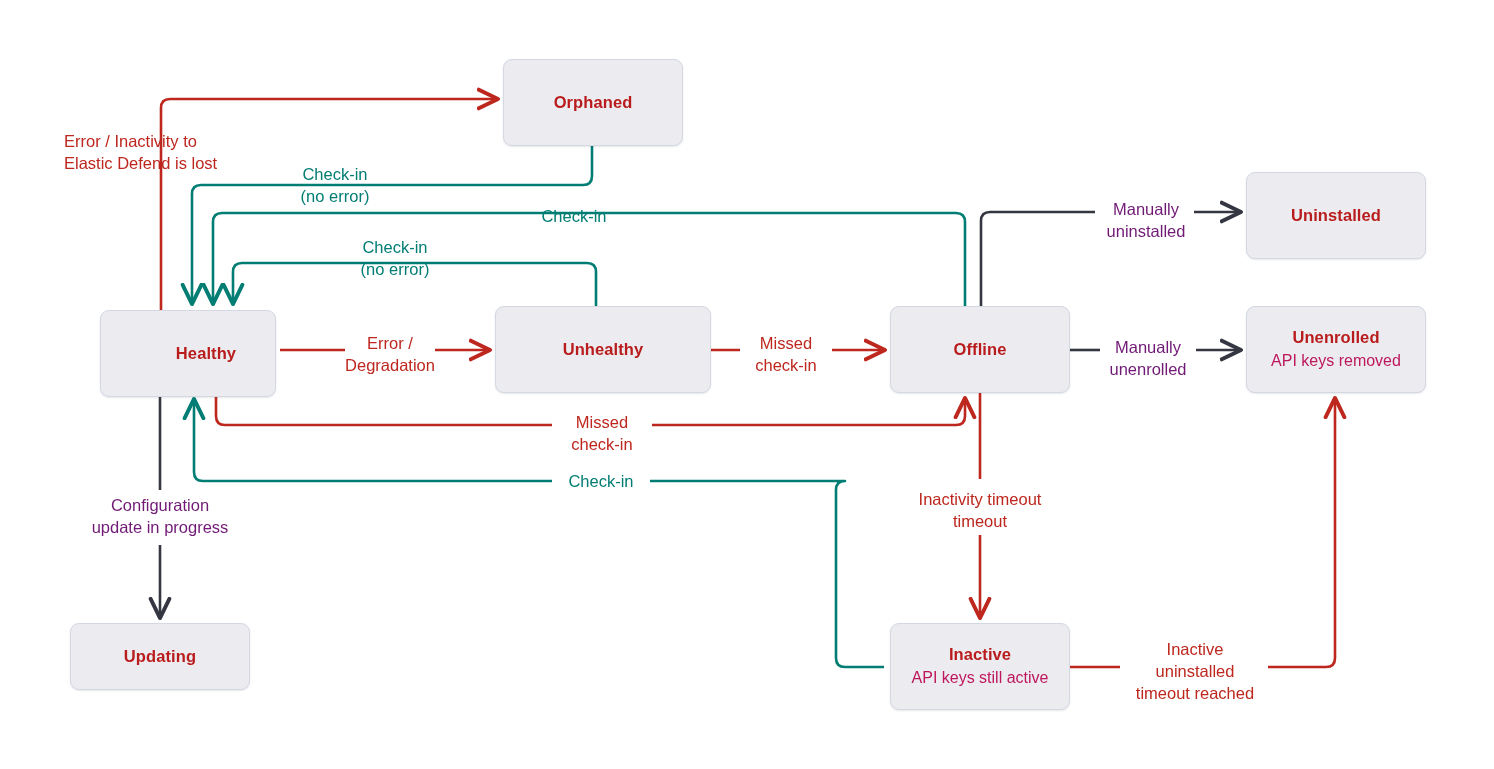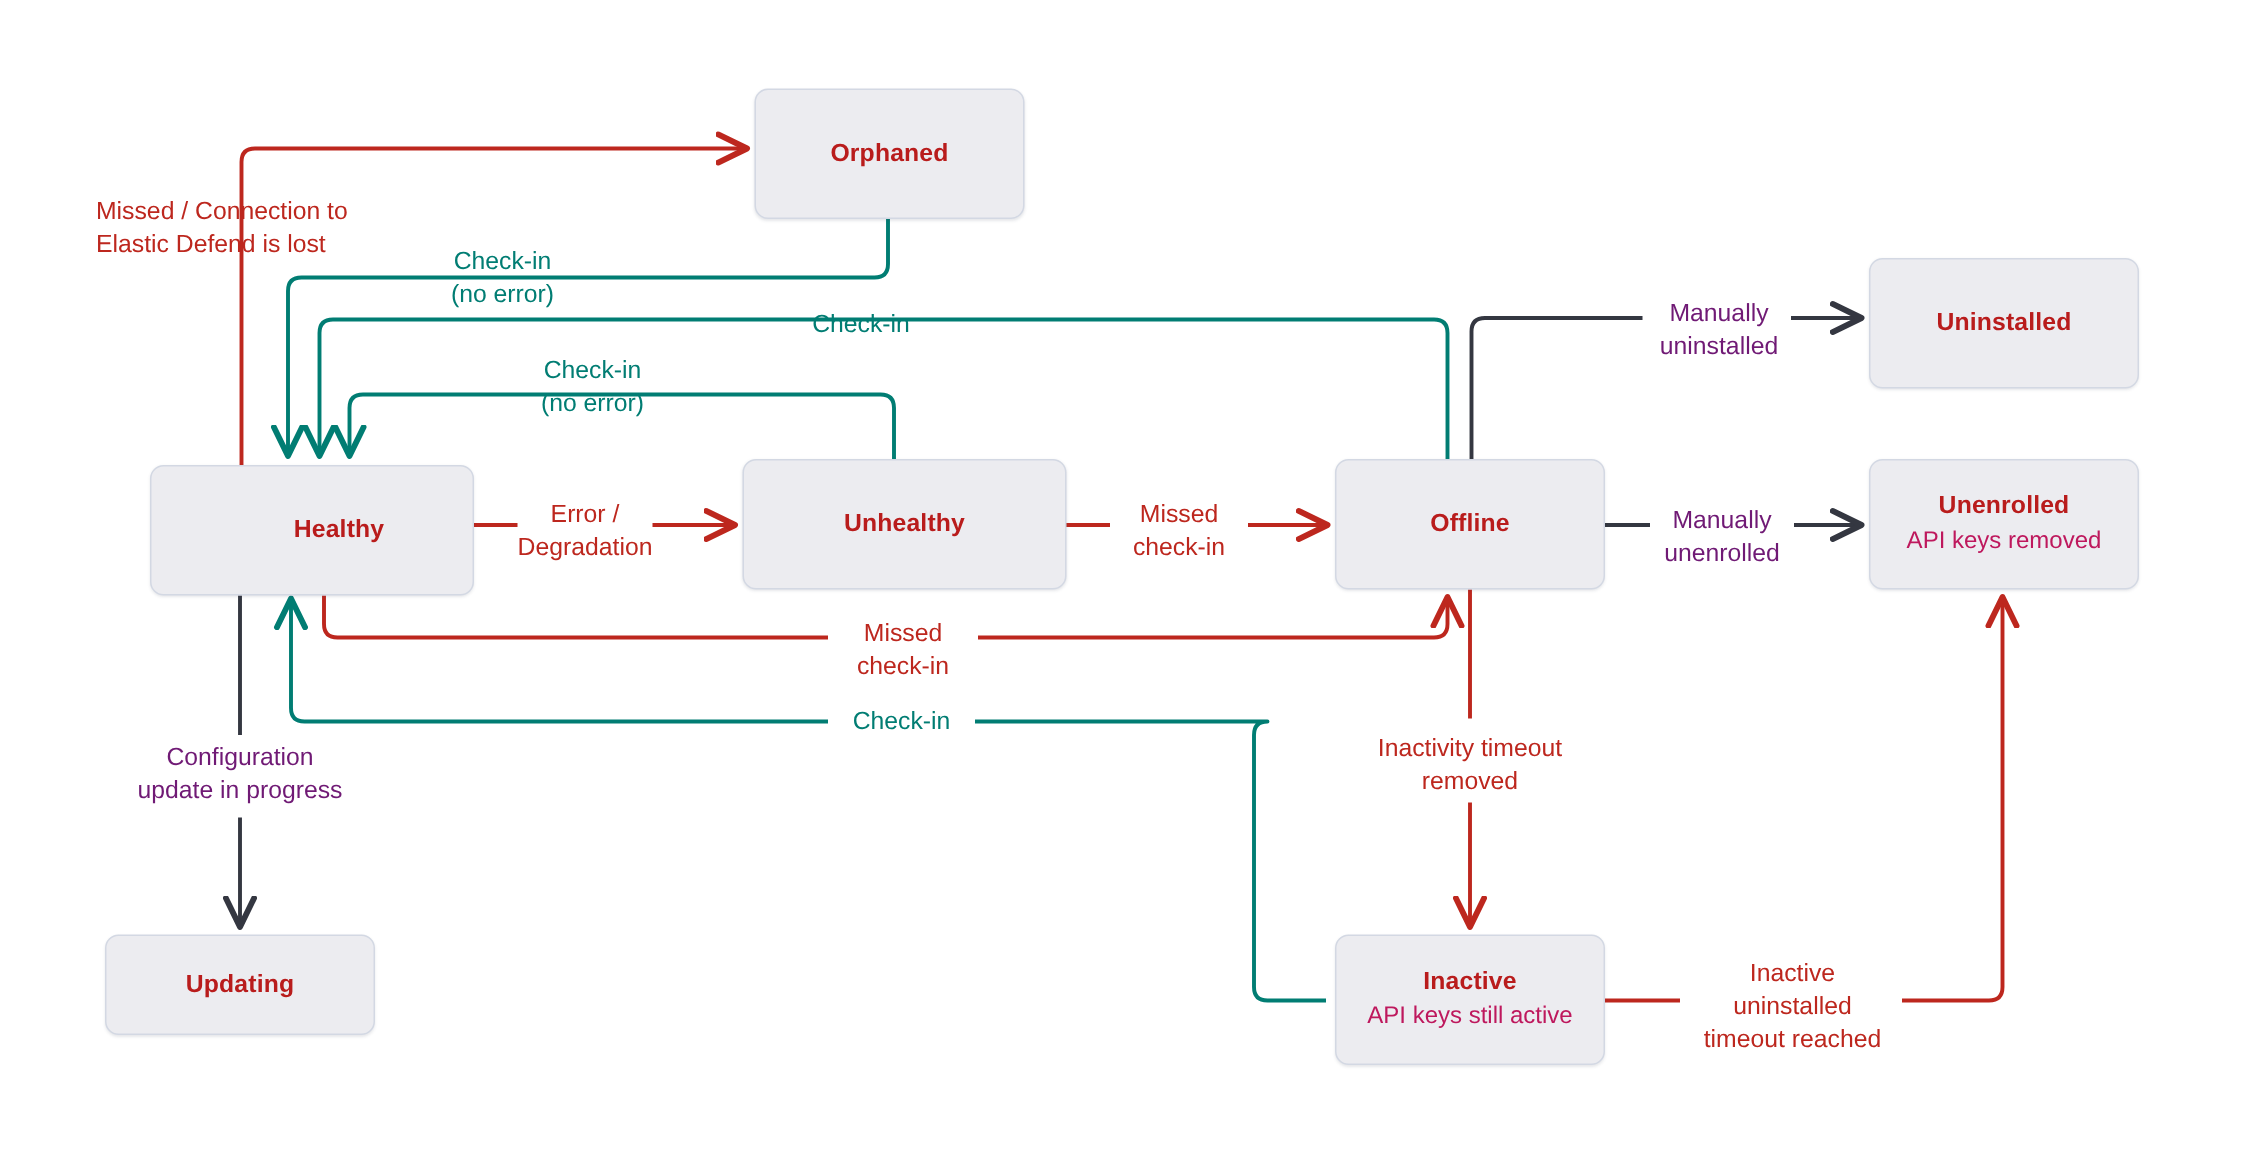--- a/index.html
+++ b/index.html
@@ -121,21 +121,21 @@
   </svg>
 
   <div class="node" style="left:503px; top:59px; width:180px; height:87px;">
     <div class="title">Orphaned</div>
   </div>
 
   <div class="node" style="left:1246px; top:172px; width:180px; height:87px;">
     <div class="title">Uninstalled</div>
   </div>
 
-  <div class="node" style="left:100px; top:310px; width:216px; height:87px;padding-left:36px;">
+  <div class="node" style="left:100px; top:310px; width:176px; height:87px;padding-left:36px;">
     <div class="title">Healthy</div>
   </div>
 
   <div class="node" style="left:495px; top:306px; width:216px; height:87px;">
     <div class="title">Unhealthy</div>
   </div>
 
   <div class="node" style="left:890px; top:306px; width:180px; height:87px;">
     <div class="title">Offline</div>
   </div>
@@ -147,21 +147,21 @@
 
   <div class="node" style="left:70px; top:623px; width:180px; height:67px;">
     <div class="title">Updating</div>
   </div>
 
   <div class="node" style="left:890px; top:623px; width:180px; height:87px;">
     <div class="title">Inactive</div>
     <div class="sub">API keys still active</div>
   </div>
 
-  <div class="lbl red left" style="left:64px; top:130px;">Missed / Connection to</div>
+  <div class="lbl red left" style="left:64px; top:130px;">Error / Inactivity to</div>
   <div class="lbl red left" style="left:64px; top:152px;">Elastic Defend is lost</div>
 
   <div class="lbl teal" style="left:289px; top:163px; width:92px;">Check-in</div>
   <div class="lbl teal" style="left:281px; top:185px; width:108px;">(no error)</div>
 
   <div class="lbl teal" style="left:531px; top:205px; width:86px;">Check-in</div>
 
   <div class="lbl teal" style="left:349px; top:236px; width:92px;">Check-in</div>
   <div class="lbl teal" style="left:341px; top:258px; width:108px;">(no error)</div>
 
@@ -176,21 +176,21 @@
 
   <div class="lbl black" style="left:1100px; top:336px; width:96px;">Manually</div>
   <div class="lbl black" style="left:1096px; top:358px; width:104px;">unenrolled</div>
 
   <div class="lbl red" style="left:554px; top:411px; width:96px;">Missed</div>
   <div class="lbl red" style="left:552px; top:433px; width:100px;">check-in</div>
 
   <div class="lbl teal" style="left:558px; top:470px; width:86px;">Check-in</div>
 
   <div class="lbl red" style="left:894px; top:488px; width:172px;">Inactivity timeout</div>
-  <div class="lbl red" style="left:916px; top:510px; width:128px;">removed</div>
+  <div class="lbl red" style="left:916px; top:510px; width:128px;">timeout</div>
 
   <div class="lbl black" style="left:92px; top:494px; width:136px;">Configuration</div>
   <div class="lbl black" style="left:72px; top:516px; width:176px;">update in progress</div>
 
   <div class="lbl red" style="left:1122px; top:638px; width:146px;">Inactive</div>
   <div class="lbl red" style="left:1122px; top:660px; width:146px;">uninstalled</div>
   <div class="lbl red" style="left:1114px; top:682px; width:162px;">timeout reached</div>
 
 </div>
 

